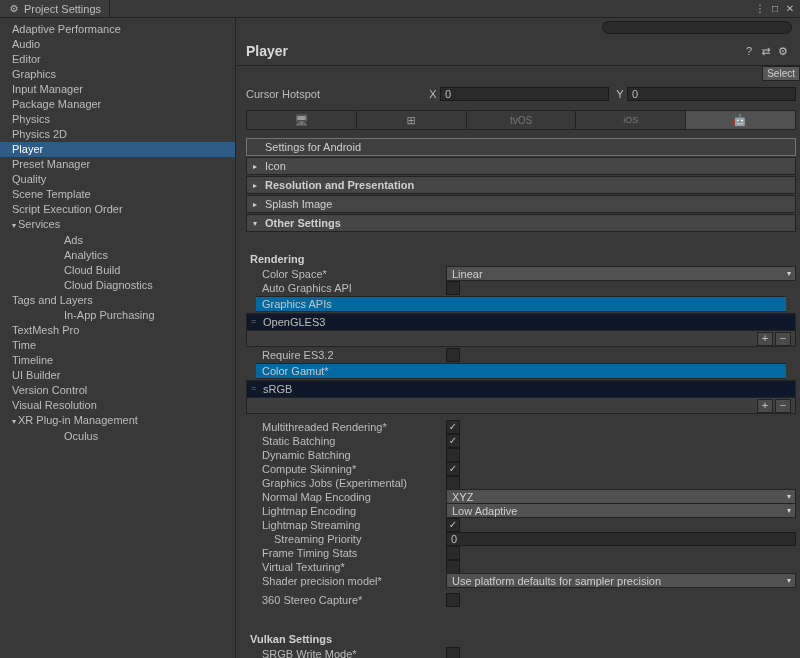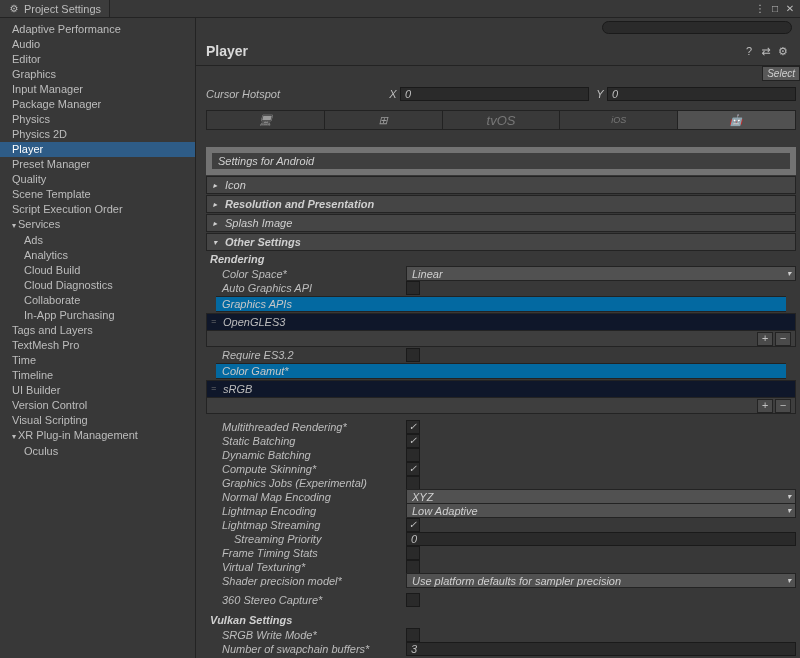--- a/index.html
+++ b/index.html
@@ -3,49 +3,49 @@
 <meta charset="utf-8">
 <style>
   * { margin: 0; padding: 0; box-sizing: border-box; font-family: Arial, sans-serif; }
   body { background: #383838; color: #bdbdbd; font-size: 11px; width: 800px; height: 658px; overflow: hidden; user-select: none; }
   .window { display: flex; flex-direction: column; width: 100%; height: 100%; }
   .titlebar { display: flex; align-items: center; height: 18px; background: #383838; border-bottom: 1px solid #232323; }
   .tab-title { display: flex; align-items: center; gap: 4px; padding: 0 8px; height: 100%; background: #3c3c3c; border-right: 1px solid #232323; }
   .titlebar-right { margin-left: auto; display: flex; align-items: center; gap: 3px; padding-right: 4px; }
   .win-icon { width: 12px; height: 12px; display: flex; align-items: center; justify-content: center; color: #bdbdbd; font-size: 10px; line-height: 1; }
   .body { display: flex; flex: 1; min-height: 0; }
-  .sidebar { width: 196px; background: #383838; border-right: 1px solid #232323; overflow-y: auto; padding-top: 4px; }
+  .sidebar { width: 236px; background: #383838; border-right: 1px solid #232323; overflow-y: auto; padding-top: 4px; }
   .side-item { padding: 1px 0 1px 12px; cursor: default; white-space: nowrap; line-height: 13px; }
   .side-item.selected { background: #2e5c87; color: #fff; }
-  .side-item.child { padding-left: 24px; }
+  .side-item.child { padding-left: 24px; margin-left: 40px; }
   .side-item.has-arrow::before { content: "▾"; font-size: 8px; margin-right: 2px; color: #bdbdbd; }
   .main { flex: 1; display: flex; flex-direction: column; min-width: 0; }
   .searchbar { display: flex; justify-content: flex-end; padding: 3px 8px; }
   .search-input { width: 190px; height: 13px; background: #2a2a2a; border: 1px solid #1a1a1a; border-radius: 8px; color: #bdbdbd; padding: 0 6px 0 16px; font-size: 10px; }
   .header { display: flex; align-items: center; padding: 6px 10px; border-bottom: 1px solid #232323; }
   .header-title { font-size: 14px; font-weight: bold; color: #d9d9d9; }
   .header-actions { margin-left: auto; display: flex; gap: 3px; }
   .header-icon { width: 14px; height: 14px; display: flex; align-items: center; justify-content: center; color: #bdbdbd; font-size: 11px; }
-  .content { flex: 1; overflow-y: auto; padding: 0 4px 0 10px; position: relative; font-style: italic; }
+  .content { flex: 1; overflow-y: auto; padding: 0 4px 0 10px; position: relative; }
   .select-btn { position: absolute; top: 0; right: 0; background: #585858; border: 1px solid #222; color: #d0d0d0; font-size: 10px; padding: 1px 4px; }
   .row { display: flex; align-items: center; height: 15px; margin-bottom: 9px; }
   .row-label { width: 180px; padding-right: 4px; }
   .field-xy { flex: 1; display: flex; gap: 4px; }
   .xy-group { flex: 1; display: flex; align-items: center; }
   .xy-label { width: 14px; text-align: center; }
   .text-field { flex: 1; height: 14px; background: #2a2a2a; border: 1px solid #1a1a1a; color: #bdbdbd; padding: 0 4px; font-size: 11px; }
   .platform-tabs { display: flex; margin: 6px 0 0 0; height: 20px; border: 1px solid #222; }
   .ptab { flex: 1; background: #393939; border-right: 1px solid #222; display: flex; align-items: center; justify-content: center; color: #999; }
   .ptab:last-child { border-right: none; }
   .ptab.active { background: #515151; color: #d9d9d9; }
-  .section-header { background: #3f3f3f; border: 6px solid #737373; padding: 2px 6px; margin-top: 17px; color: #d0d0d0; }
+  .section-header { background: #3f3f3f; border: 1px solid #737373; padding: 2px 18px; margin-top: 8px; color: #d0d0d0; }
   .fold-header { background: #454545; border: 1px solid #232323; padding: 2px 6px; margin-top: 1px; display: flex; align-items: center; gap: 4px; color: #d0d0d0; }
   .fold-arrow { font-size: 8px; width: 8px; }
   .group-header { background: #0369a1; border-top: 1px solid #232323; border-bottom: 1px solid #232323; padding: 1px 6px; margin: 1px 10px; color: #c7c7c7; }
-  .subsection { font-weight: bold; padding: 2px 0 2px 0; color: #d0d0d0; }
+  .subsection { font-weight: bold; padding: 2px 0 2px 0; color: #d0d0d0; margin-top: 19px; }
   .list-box { background: #0f172a; border: 1px solid #232323; margin: 1px 0; }
   .list-item { padding: 2px 6px 2px 16px; position: relative; }
   .list-item::before { content: "="; position: absolute; left: 4px; color: #777; font-size: 9px; }
   .list-footer { background: #3e3e3e; height: 16px; display: flex; justify-content: flex-end; align-items: center; padding: 0 4px; gap: 2px; border-top: 1px solid #232323; }
   .list-btn { width: 16px; height: 14px; background: #4a4a4a; border: 1px solid #232323; color: #c0c0c0; font-size: 11px; line-height: 10px; text-align: center; cursor: pointer; }
   .prop-row { display: flex; align-items: center; height: 15px; margin-top: -1px; }
   .prop-label { width: 200px; padding-left: 16px; white-space: nowrap; overflow: hidden; }
   .prop-label.deep { padding-left: 28px; }
   .prop-field { flex: 1; display: flex; align-items: center; }
   .checkbox { width: 14px; height: 14px; background: #2a2a2a; border: 1px solid #1a1a1a; display: flex; align-items: center; justify-content: center; color: #c0c0c0; font-size: 10px; }
@@ -86,29 +86,28 @@
       <div class="side-item selected">Player</div>
       <div class="side-item">Preset Manager</div>
       <div class="side-item">Quality</div>
       <div class="side-item">Scene Template</div>
       <div class="side-item">Script Execution Order</div>
       <div class="side-item has-arrow">Services</div>
       <div class="side-item child">Ads</div>
       <div class="side-item child">Analytics</div>
       <div class="side-item child">Cloud Build</div>
       <div class="side-item child">Cloud Diagnostics</div>
-      <div class="side-item child">Collaborate</div>
+      <div class="side-item">Tags and Layers</div>
       <div class="side-item child">In-App Purchasing</div>
-      <div class="side-item">Tags and Layers</div>
       <div class="side-item">TextMesh Pro</div>
       <div class="side-item">Time</div>
       <div class="side-item">Timeline</div>
       <div class="side-item">UI Builder</div>
       <div class="side-item">Version Control</div>
-      <div class="side-item">Visual Scripting</div>
+      <div class="side-item">Visual Resolution</div>
       <div class="side-item has-arrow">XR Plug-in Management</div>
       <div class="side-item child">Oculus</div>
     </div>
 
     <div class="main">
       <div class="searchbar">
         <input class="search-input" placeholder="" style="">
       </div>
       <div class="header">
         <div class="header-title">Player</div>
@@ -140,21 +139,21 @@
         </div>
 
         <div class="platform-tabs">
           <div class="ptab">
               <span>🖥</span>
             </div>
           <div class="ptab">
               <span>⊞</span>
             </div>
           <div class="ptab">
-              <span style="font-size:13px;color:#777">tvOS</span>
+              <span style="font-size:10px;color:#777">tvOS</span>
             </div>
           <div class="ptab">
               <span style="font-size:9px;color:#777">iOS</span>
             </div>
           <div class="ptab active">
               <span>🤖</span>
             </div>
         </div>
 
         <div class="section-header">Settings for Android</div>

